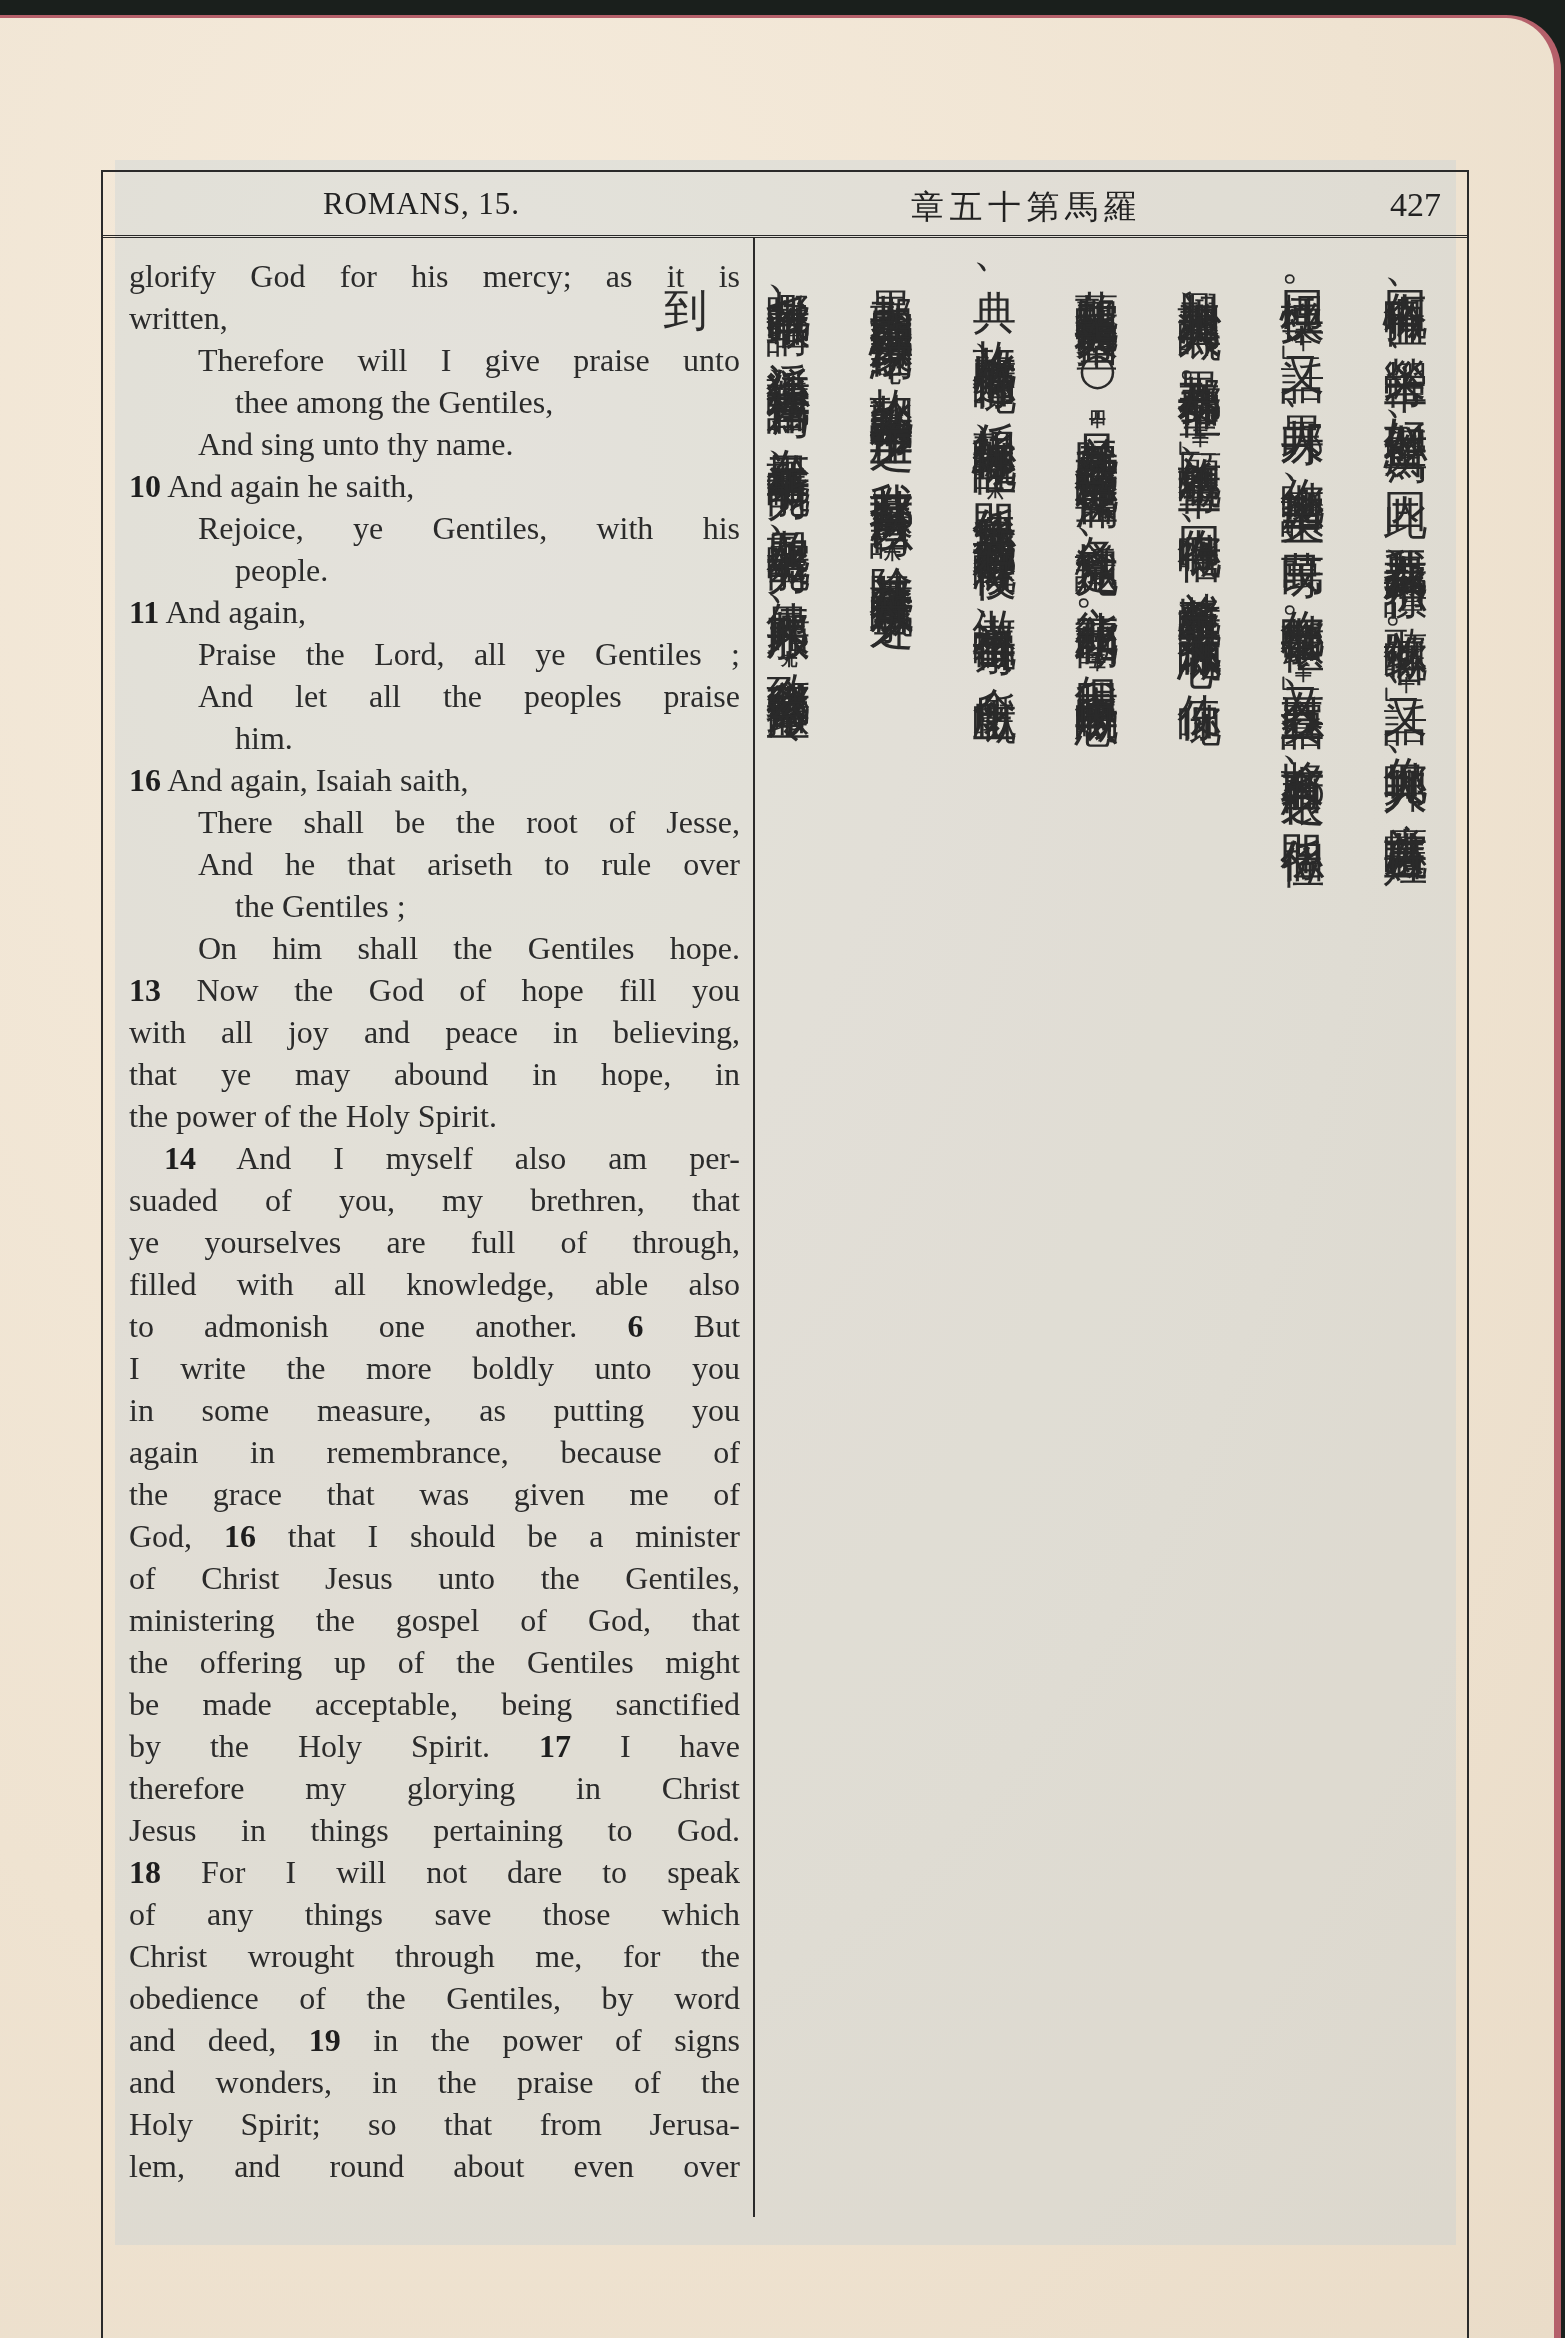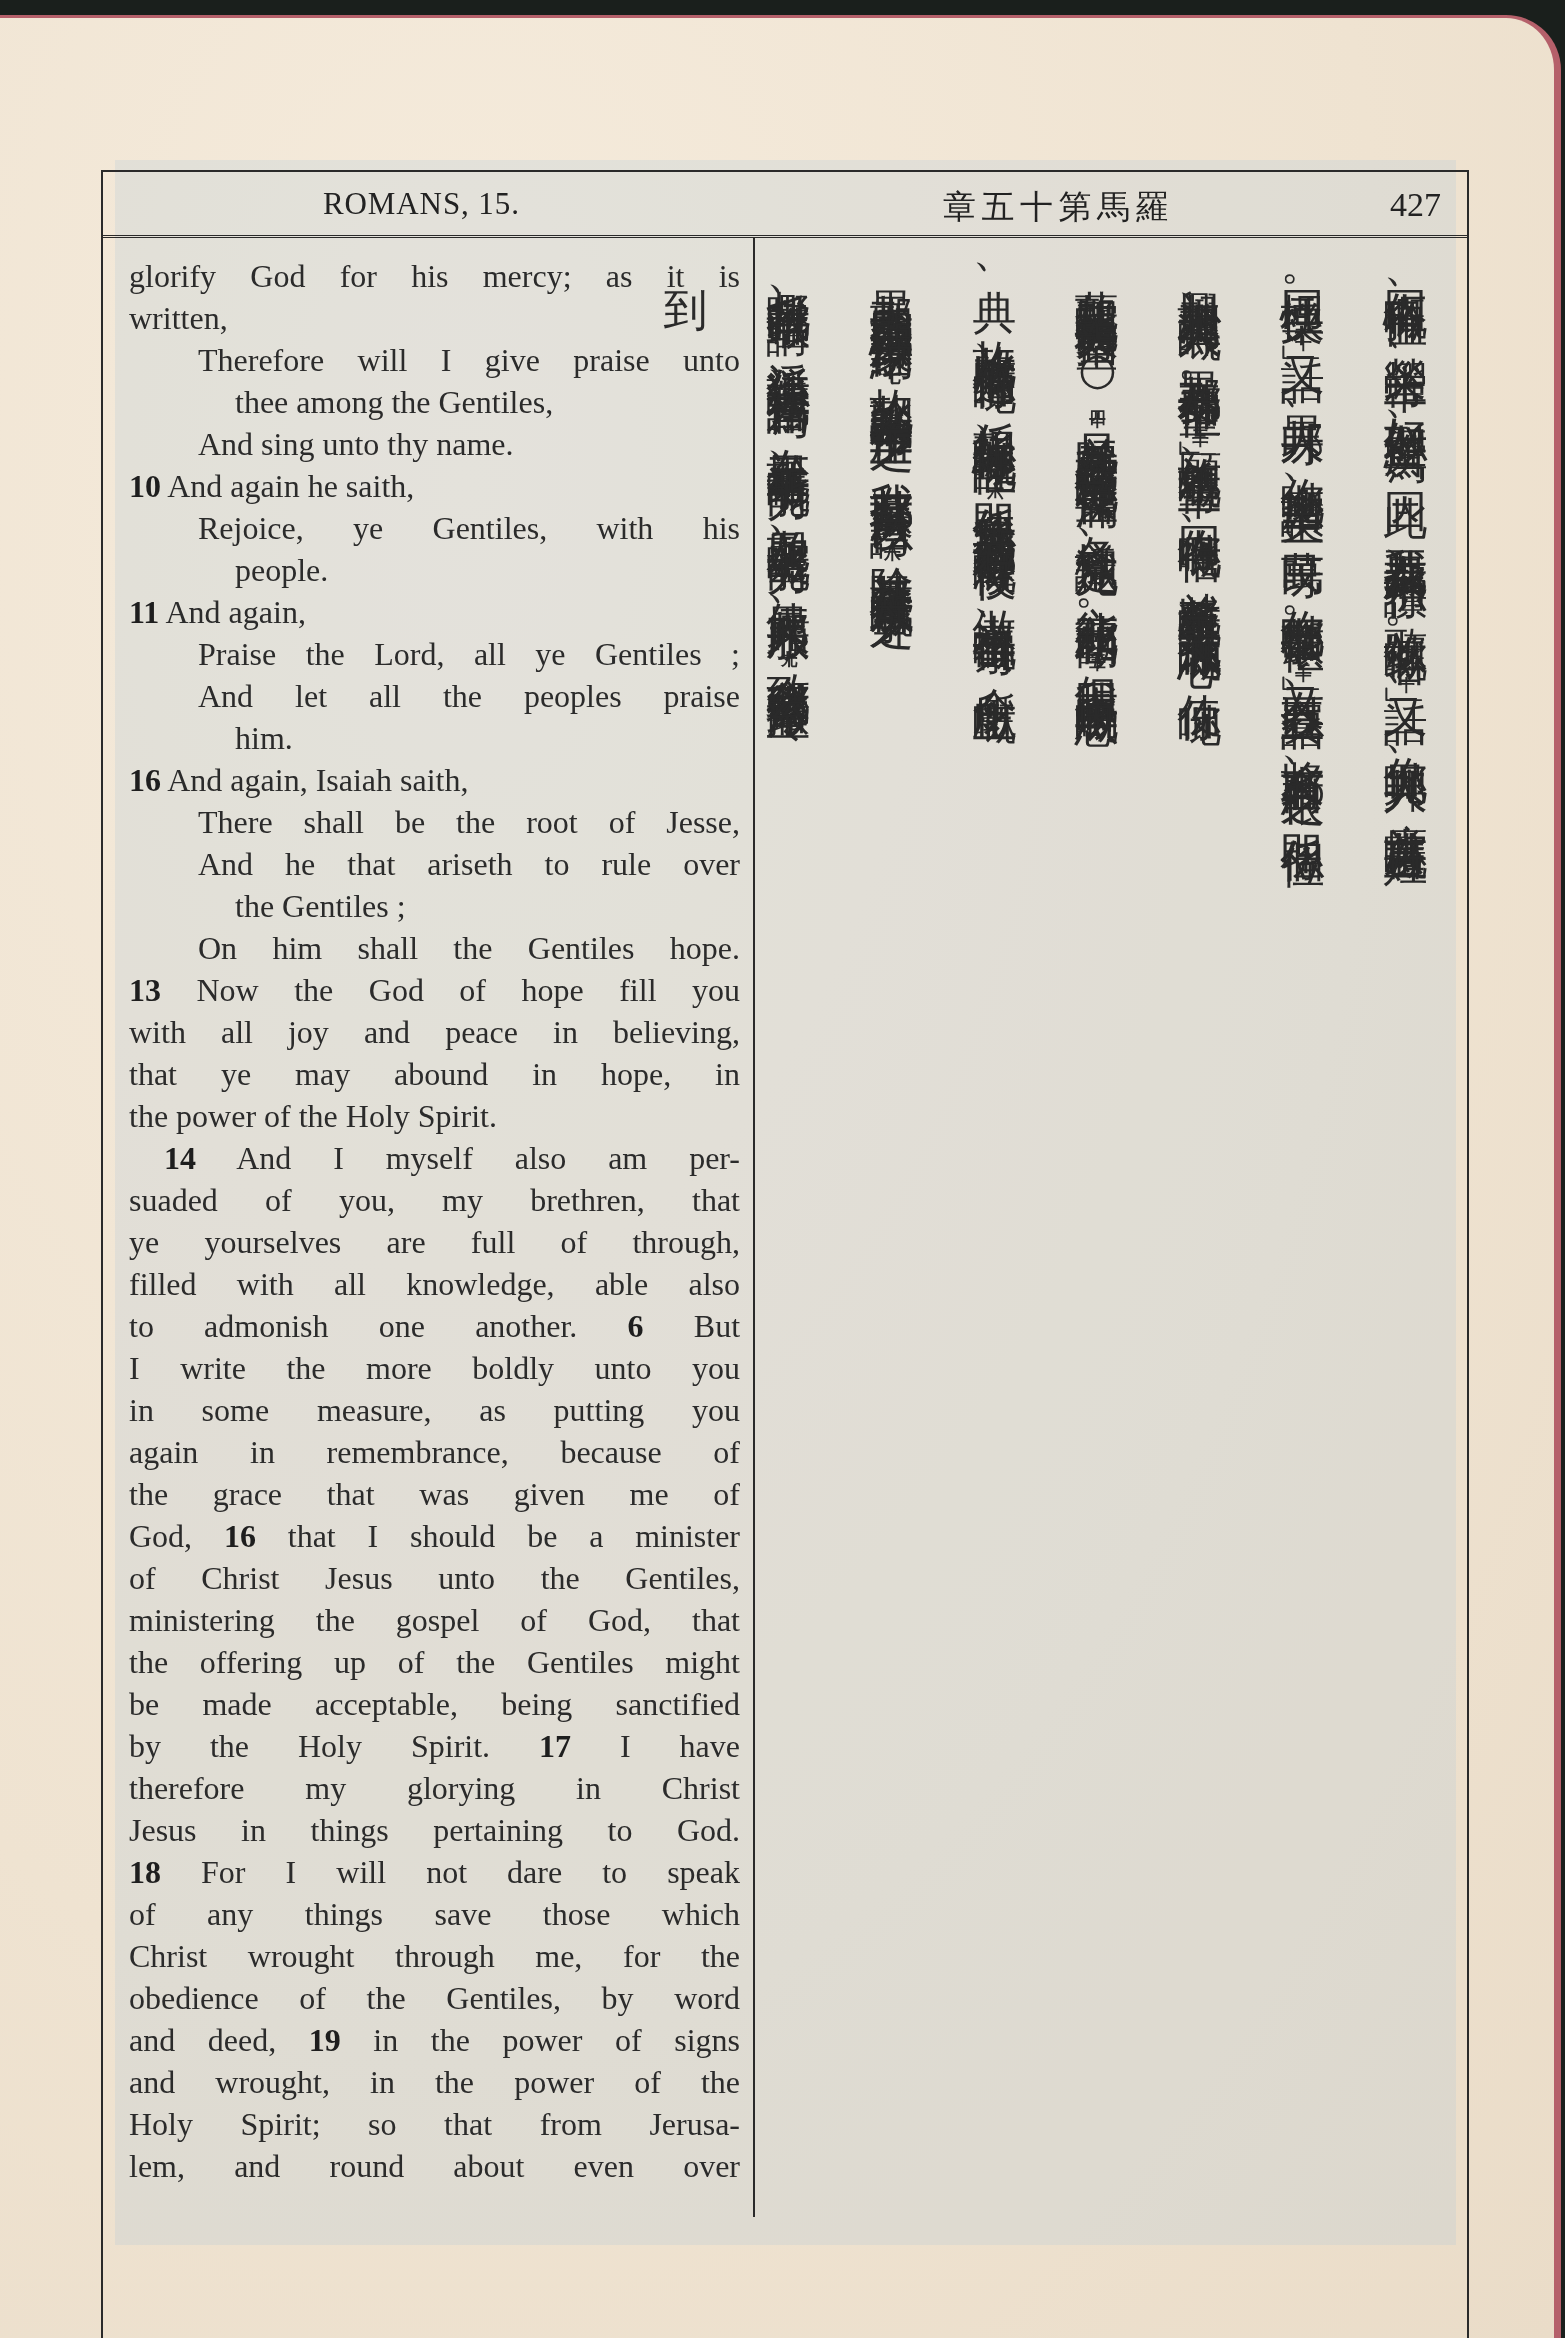--- a/index.html
+++ b/index.html
@@ -33,21 +33,21 @@
     box-sizing: border-box;
   }
   .hdr-en {
     position: absolute; left: 220px; top: 14.7px;
     font-size: 31px; color: #222; letter-spacing: 0.9px;
   }
   .hdr-zh {
     position: absolute; left: 808px; top: 13px;
     font-family: "DejaVu Serif", serif;
     font-size: 33px; color: #222; letter-spacing: 5.5px;
-    direction: rtl; unicode-bidi: bidi-override; margin-left: 32px;
+    direction: rtl; unicode-bidi: bidi-override;
   }
   .hdr-page {
     position: absolute; right: 26px; top: 14.7px;
     font-size: 34px; color: #222;
   }
   .divider {
     position: absolute; left: 650px; top: 66px; width: 1.8px; height: 1979px;
     background: #2a2a2a;
   }
   .en-col {
@@ -121,21 +121,21 @@
         <div class="ln "><span>the offering up of the Gentiles might</span></div>
         <div class="ln "><span>be made acceptable, being sanctified</span></div>
         <div class="ln "><span>by the Holy Spirit.</span> <span class="vn">17</span> <span>I have</span></div>
         <div class="ln "><span>therefore my glorying in Christ</span></div>
         <div class="ln "><span>Jesus in things pertaining to God.</span></div>
         <div class="ln "><span class="vn">18</span> <span>For I will not dare to speak</span></div>
         <div class="ln "><span>of any things save those which</span></div>
         <div class="ln "><span>Christ wrought through me, for the</span></div>
         <div class="ln "><span>obedience of the Gentiles, by word</span></div>
         <div class="ln "><span>and deed,</span> <span class="vn">19</span> <span>in the power of signs</span></div>
-        <div class="ln "><span>and wrought, in the power of the</span></div>
+        <div class="ln "><span>and wonders, in the praise of the</span></div>
         <div class="ln "><span>Holy Spirit; so that from Jerusa-</span></div>
         <div class="ln "><span>lem, and round about even over</span></div>
       </div>
     <div class="zh-area" id="zh-area">
         <div class="zh-col" style="left: 608px;"><span>因佢嘅矜恤、榮耀上帝、好似聖經所寫、「因此、我要在異邦中稱讚你、歌頌你嘅名。」</span><span class="vnz">十</span><span>又話、「你哋異邦人、應當共主嘅百姓</span></div>
         <div class="zh-col" style="left: 505px;"><span>同埋快樂。」</span><span class="vnz">十一</span><span>又話、「異邦人呀、你哋應當讚美主、萬民呀、你哋都要歌頌佢。」</span><span class="vnz">十二</span><span>又有以賽亞話、「將來有耶西之根、即係個位</span></div>
         <div class="zh-col" style="left: 402px;"><span>興起來治理異邦人嘅、異邦人都要仰望佢。」</span><span class="vnz">十三</span><span>願施希望嘅上帝、因你哋嘅信、就將各種嘅喜樂平安充滿你哋嘅心、使你哋</span></div>
         <div class="zh-col" style="left: 299px;"><span>藉賴聖靈嘅能力大有指望。○</span><span class="vnz">十四</span><span>兄弟呀我自己亦深信你哋良善盈滿、各樣知識充足、亦能彼此相勸。</span><span class="vnz">十五</span><span>但我因上帝所賜嘅恩</span></div>
         <div class="zh-col" style="left: 197px;"><span>典、故此放膽寫信過你哋、係想提醒你哋嘅記性、</span><span class="vnz">十六</span><span>即係使我為異邦人做基督耶穌嘅僕役、做上帝福音嘅祭司、令所獻上嘅</span></div>
         <div class="zh-col" style="left: 94px;"><span>異邦人由聖靈成為聖潔得蒙悅納。</span><span class="vnz">十七</span><span>故此論到我為上帝所作之工、我在基督耶穌可以自誇。</span><span class="vnz">十八</span><span>除曉基督藉我所作嘅事之外、</span></div>

